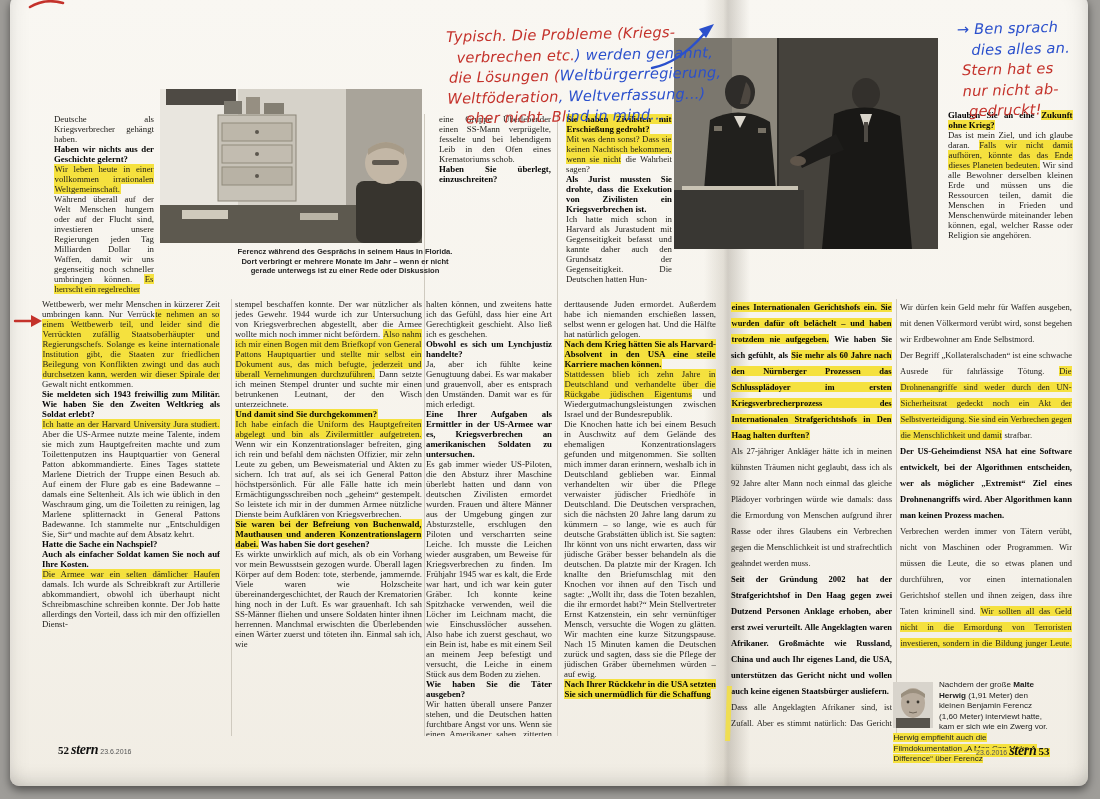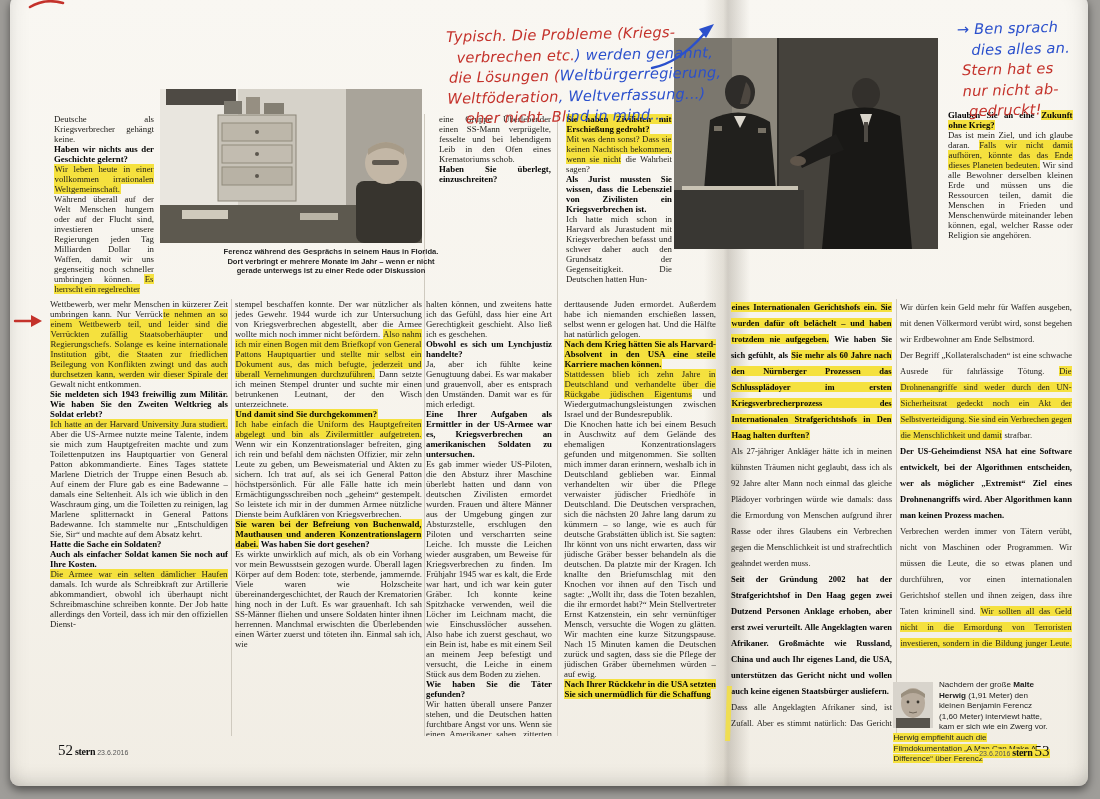--- a/index.html
+++ b/index.html
@@ -28,22 +28,22 @@
   #hand-center .hline:nth-child(2){padding-left:10px}
   #hand-center .hline:nth-child(3){padding-left:2px}
   #hand-center .hline:nth-child(5){padding-left:18px}
   #hand-right{left:948px;top:22px;transform:rotate(-1.5deg)}
   #hand-right .hline:nth-child(2){padding-left:14px}
   #hand-right .hline:nth-child(3){padding-left:4px}
   #hand-right .hline:nth-child(4){padding-left:4px}
   #hand-right .hline:nth-child(5){padding-left:10px}
   .photo{position:absolute}
   .footer{position:absolute;font-size:8px;color:#333}
-  .footer .pn{font-weight:400;font-size:15px;color:#111}
-  .footer .brand{font-weight:700;font-size:10px;letter-spacing:-.3px;color:#111}
+  .footer .pn{font-weight:700;font-size:11px;color:#111}
+  .footer .brand{font-weight:700;font-style:italic;font-size:14px;letter-spacing:-.3px;color:#111}
   .footer .fdate{font-size:7px;color:#555;font-family:"Liberation Sans",sans-serif}
   #footer-l{left:48px;top:746px}
   #footer-r{left:930px;top:747px;width:110px;text-align:right}
   #bio{position:absolute;left:883px;top:684px;width:155px;
     font-family:"Liberation Sans",sans-serif;font-size:8.1px;line-height:10.6px;
     color:#222;text-align:left}
   #bio p{margin:0}
   .bio-photo{float:left;margin:2px 6px 1px 0}
   .bb{font-weight:700}
   .streak{position:absolute;background:var(--hl,#f5e13e);opacity:.85}
@@ -75,21 +75,21 @@
     <rect x="86" y="8" width="14" height="17" fill="#968f82"></rect>
     <rect x="104" y="14" width="20" height="11" fill="#847f73"></rect>
     <rect x="0" y="116" width="262" height="38" fill="#5d594f"></rect>
     <rect x="22" y="121" width="46" height="9" fill="#cfcabc"></rect>
     <rect x="140" y="124" width="38" height="7" fill="#b9b4a5"></rect>
     <rect x="196" y="92" width="66" height="62" rx="8" fill="#37342e"></rect>
     <circle cx="226" cy="74" r="21" fill="#c3b7a6"></circle>
     <path d="M208,66 Q226,52 244,66 L244,60 Q226,46 208,60 Z" fill="#a79b88"></path>
     <rect x="212" y="71" width="27" height="5" rx="2" fill="#3c3832" opacity=".75"></rect>
   </svg>
-  <div class="caption" style="left:213px;top:251px;width:216px">Ferencz während des Gesprächs in seinem Haus in Florida. Dort verbringt er mehrere Monate im Jahr – wenn er nicht gerade unterwegs ist zu einer Rede oder Diskussion</div>
+  <div class="caption" style="left:227px;top:251px;width:216px">Ferencz während des Gesprächs in seinem Haus in Florida. Dort verbringt er mehrere Monate im Jahr – wenn er nicht gerade unterwegs ist zu einer Rede oder Diskussion</div>
 
   <svg class="photo" style="left:664px;top:42px" width="264" height="211" viewBox="0 0 264 211">
     <rect width="264" height="211" fill="#56534c"></rect>
     <rect x="0" width="58" height="211" fill="#7b776e"></rect>
     <rect x="58" width="46" height="211" fill="#8d887d"></rect>
     <rect x="104" width="160" height="211" fill="#45423c"></rect>
     <rect x="103" width="2" height="211" fill="#2f2d29"></rect>
     <ellipse cx="66" cy="54" rx="15" ry="17" fill="#2e2c29"></ellipse>
     <path d="M72,44 Q80,52 74,66 L66,66 Z" fill="#6b6157" opacity=".5"></path>
     <path d="M36,82 Q66,66 96,84 L102,152 L30,152 Z" fill="#21201d"></path>
@@ -100,57 +100,57 @@
     <rect x="0" y="152" width="130" height="59" fill="#393733"></rect>
     <ellipse cx="192" cy="56" rx="14" ry="16" fill="#33302c"></ellipse>
     <path d="M160,76 Q192,62 226,78 L238,211 L148,211 Z" fill="#191816"></path>
     <polygon points="186,76 192,94 198,76" fill="#d8d4ca"></polygon>
     <rect x="190" y="84" width="4" height="20" fill="#4e4a44"></rect>
     <path d="M162,96 Q138,108 122,118 L128,130 Q148,120 170,112 Z" fill="#1d1c1a"></path>
     <ellipse cx="124" cy="123" rx="8" ry="5" fill="#5f554a"></ellipse>
   </svg>
 
   <div class="col" style="left:44px;top:118px;width:100px;height:186px">
-      <p><span>Deutsche als Kriegsverbrecher gehängt keine.</span></p>
+      <p><span>Deutsche als Kriegsverbrecher gehängt haben.</span></p>
       <p class="q"><span>Haben wir nichts aus der Geschichte gelernt?</span></p>
       <p><mark>Wir leben heute in einer vollkommen irrationalen Weltgemeinschaft.</mark><span> Während überall auf der Welt Menschen hungern oder auf der Flucht sind, investieren unsere Regierungen jeden Tag Milliarden Dollar in Waffen, damit wir uns gegenseitig noch schneller umbringen können. </span><mark>Es herrscht ein regelrechter</mark></p>
     </div>
-  <div class="col" style="left:40px;top:303px;width:178px;height:437px">
+  <div class="col" style="left:32px;top:303px;width:178px;height:437px">
       <p><span>Wettbewerb, wer mehr Menschen in kürzerer Zeit umbringen kann. Nur Verrück</span><mark>te nehmen an so einem Wettbewerb teil, und leider sind die Verrückten zufällig Staatsoberhäupter und Regierungschefs. Solange es keine internationale Institution gibt, die Staaten zur friedlichen Beilegung von Konflikten zwingt und das auch durchsetzen kann, werden wir dieser Spirale der</mark><span> Gewalt nicht entkommen.</span></p>
       <p class="q"><span>Sie meldeten sich 1943 freiwillig zum Militär. Wie haben Sie den Zweiten Weltkrieg als Soldat erlebt?</span></p>
       <p><mark>Ich hatte an der Harvard University Jura studiert.</mark><span> Aber die US-Armee nutzte meine Talente, indem sie mich zum Hauptgefreiten machte und zum Toilettenputzen ins Hauptquartier von General Patton abkommandierte. Eines Tages stattete Marlene Dietrich der Truppe einen Besuch ab. Auf einem der Flure gab es eine Badewanne – damals eine Seltenheit. Als ich wie üblich in den Waschraum ging, um die Toiletten zu reinigen, lag Marlene splitternackt in General Pattons Badewanne. Ich stammelte nur „Entschuldigen Sie, Sir“ und machte auf dem Absatz kehrt.</span></p>
-      <p class="q"><span>Hatte die Sache ein Soldaten?</span></p>
+      <p class="q"><span>Hatte die Sache ein Nachspiel?</span></p>
       <p class="q"><span>Auch als einfacher Soldat kamen Sie noch auf Ihre Kosten.</span></p>
       <p><mark>Die Armee war ein selten dämlicher Haufen</mark><span> damals. Ich wurde als Schreibkraft zur Artillerie abkommandiert, obwohl ich überhaupt nicht Schreibmaschine schreiben konnte. Der Job hatte allerdings den Vorteil, dass ich mir den offiziellen Dienst-</span></p>
     </div>
   <div class="col" style="left:225px;top:303px;width:187px;height:437px">
       <p><span>stempel beschaffen konnte. Der war nützlicher als jedes Gewehr. 1944 wurde ich zur Untersuchung von Kriegsverbrechen abgestellt, aber die Armee wollte mich noch immer nicht befördern. </span><mark>Also nahm ich mir einen Bogen mit dem Briefkopf von General Pattons Hauptquartier und stellte mir selbst ein Dokument aus, das mich befugte, jederzeit und überall Vernehmungen durchzuführen.</mark><span> Dann setzte ich meinen Stempel drunter und suchte mir einen betrunkenen Leutnant, der den Wisch unterzeichnete.</span></p>
       <p class="q"><mark>Und damit sind Sie durchgekommen?</mark></p>
       <p><mark>Ich habe einfach die Uniform des Hauptgefreiten abgelegt und bin als Zivilermittler aufgetreten.</mark><span> Wenn wir ein Konzentrationslager befreiten, ging ich rein und befahl dem nächsten Offizier, mir zehn Leute zu geben, um Beweismaterial und Akten zu sichern. Ich trat auf, als sei ich General Patton höchstpersönlich. Für alle Fälle hatte ich mein Ermächtigungsschreiben noch „geheim“ gestempelt. So leistete ich mir in der dummen Armee nützliche Dienste beim Aufklären von Kriegsverbrechen.</span></p>
       <p class="q"><mark>Sie waren bei der Befreiung von Buchenwald, Mauthausen und anderen Konzentrationslagern dabei.</mark><span> Was haben Sie dort gesehen?</span></p>
       <p><span>Es wirkte unwirklich auf mich, als ob ein Vorhang vor mein Bewusstsein gezogen wurde. Überall lagen Körper auf dem Boden: tote, sterbende, jammernde. Viele waren wie Holzscheite übereinandergeschichtet, der Rauch der Krematorien hing noch in der Luft. Es war grauenhaft. Ich sah SS-Männer fliehen und unsere Soldaten hinter ihnen herrennen. Manchmal erwischten die Überlebenden einen Wärter zuerst und töteten ihn. Einmal sah ich, wie</span></p>
     </div>
   <div class="col" style="left:429px;top:118px;width:112px;height:186px">
       <p><span>eine Gruppe Überlebender einen SS-Mann verprügelte, fesselte und bei lebendigem Leib in den Ofen eines Krematoriums schob.</span></p>
       <p class="q"><span>Haben Sie überlegt, einzuschreiten?</span></p>
     </div>
   <div class="col" style="left:416px;top:303px;width:126px;height:437px">
       <p><span>halten können, und zweitens hatte ich das Gefühl, dass hier eine Art Gerechtigkeit geschieht. Also ließ ich es geschehen.</span></p>
       <p class="q"><span>Obwohl es sich um Lynchjustiz handelte?</span></p>
       <p><span>Ja, aber ich fühlte keine Genugtuung dabei. Es war makaber und grauenvoll, aber es entsprach den Umständen. Damit war es für mich erledigt.</span></p>
       <p class="q"><span>Eine Ihrer Aufgaben als Ermittler in der US-Armee war es, Kriegsverbrechen an amerikanischen Soldaten zu untersuchen.</span></p>
       <p><span>Es gab immer wieder US-Piloten, die den Absturz ihrer Maschine überlebt hatten und dann von deutschen Zivilisten ermordet wurden. Frauen und ältere Männer aus der Umgebung gingen zur Absturzstelle, erschlugen den Piloten und verscharrten seine Leiche. Ich musste die Leichen wieder ausgraben, um Beweise für Kriegsverbrechen zu finden. Im Frühjahr 1945 war es kalt, die Erde war hart, und ich war kein guter Gräber. Ich konnte keine Spitzhacke verwenden, weil die Löcher im Leichnam macht, die wie Einschusslöcher aussehen. Also habe ich zuerst geschaut, wo ein Bein ist, habe es mit einem Seil an meinem Jeep befestigt und versucht, die Leiche in einem Stück aus dem Boden zu ziehen.</span></p>
-      <p class="q"><span>Wie haben Sie die Täter gefunden?</span></p>
+      <p class="q"><span>Wie haben Sie die Täter ausgeben?</span></p>
       <p><span>Wir hatten überall unsere Panzer stehen, und die Deutschen hatten furchtbare Angst vor uns. Wenn sie einen Amerikaner sahen, zitterten sie. Ich ging immer direkt zum Bürgermeister und befahl ihm, alle Leute zu versammeln, die in der Nähe des Absturzortes waren. Dann befahl ich den versammelten Zeugen, aufzuschreiben, was sie gesehen hatten, und drohte ihnen: „Wer lügt, wird erschossen.“</span></p>
     </div>
   <div class="col" style="left:556px;top:118px;width:106px;height:186px">
       <p class="q"><mark>Sie haben Zivilisten mit Erschießung gedroht?</mark></p>
       <p><mark>Mit was denn sonst? Dass sie keinen Nachtisch bekommen, wenn sie nicht</mark><span> die Wahrheit sagen?</span></p>
-      <p class="q"><span>Als Jurist mussten Sie wissen, dass die Lebensziel von Zivilisten ein Kriegsverbrechen ist.</span></p>
-      <p><span>Ich hatte mich schon in Harvard als Jurastudent mit Kriegsverbrechen befasst und schwer daher auch den Grundsatz der Gegenseitigkeit. Die Deutschen hatten Hun-</span></p>
+      <p class="q"><span>Als Jurist mussten Sie drohte, dass die Exekution von Zivilisten ein Kriegsverbrechen ist.</span></p>
+      <p><span>Ich hatte mich schon in Harvard als Jurastudent mit Gegenseitigkeit befasst und kannte daher auch den Grundsatz der Gegenseitigkeit. Die Deutschen hatten Hun-</span></p>
     </div>
   <div class="col" style="left:554px;top:303px;width:152px;height:437px">
       <p><span>derttausende Juden ermordet. Außerdem habe ich niemanden erschießen lassen, selbst wenn er gelogen hat. Und die Hälfte hat natürlich gelogen.</span></p>
       <p class="q"><mark>Nach dem Krieg hätten Sie als Harvard-Absolvent in den USA eine steile Karriere machen können.</mark></p>
       <p><mark>Stattdessen blieb ich zehn Jahre in Deutschland und verhandelte über die Rückgabe jüdischen Eigentums</mark><span> und Wiedergutmachungsleistungen zwischen Israel und der Bundesrepublik.</span></p>
       <p><span>Die Knochen hatte ich bei einem Besuch in Auschwitz auf dem Gelände des ehemaligen Konzentrationslagers gefunden und mitgenommen. Sie sollten mich immer daran erinnern, weshalb ich in Deutschland geblieben war. Einmal verhandelten wir über die Pflege verwaister jüdischer Friedhöfe in Deutschland. Die Deutschen versprachen, sich die nächsten 20 Jahre lang darum zu kümmern – so lange, wie es auch für deutsche Grabstätten üblich ist. Sie sagten: Ihr könnt von uns nicht erwarten, dass wir jüdische Gräber besser behandeln als die deutschen. Da platzte mir der Kragen. Ich knallte den Briefumschlag mit den Knochen vor ihnen auf den Tisch und sagte: „Wollt ihr, dass die Toten bezahlen, die ihr ermordet habt?“ Mein Stellvertreter Ernst Katzenstein, ein sehr vernünftiger Mensch, versuchte die Wogen zu glätten. Wir machten eine kurze Sitzungspause. Nach 15 Minuten kamen die Deutschen zurück und sagten, dass sie die Pflege der jüdischen Gräber übernehmen würden – auf ewig.</span></p>
       <p class="q"><mark>Nach Ihrer Rückkehr in die USA setzten Sie sich unermüdlich für die Schaffung</mark></p>
     </div>
   <div class="col small" style="left:721px;top:303px;width:161px;height:437px">
       <p class="q"><mark>eines Internationalen Gerichtshofs ein. Sie wurden dafür oft belächelt – und haben trotzdem nie aufgegeben.</mark><span> Wie haben Sie sich gefühlt, als </span><mark>Sie mehr als 60 Jahre nach den Nürnberger Prozessen das Schlussplädoyer im ersten Kriegsverbrecherprozess des Internationalen Strafgerichtshofs in Den Haag halten durften?</mark></p>

